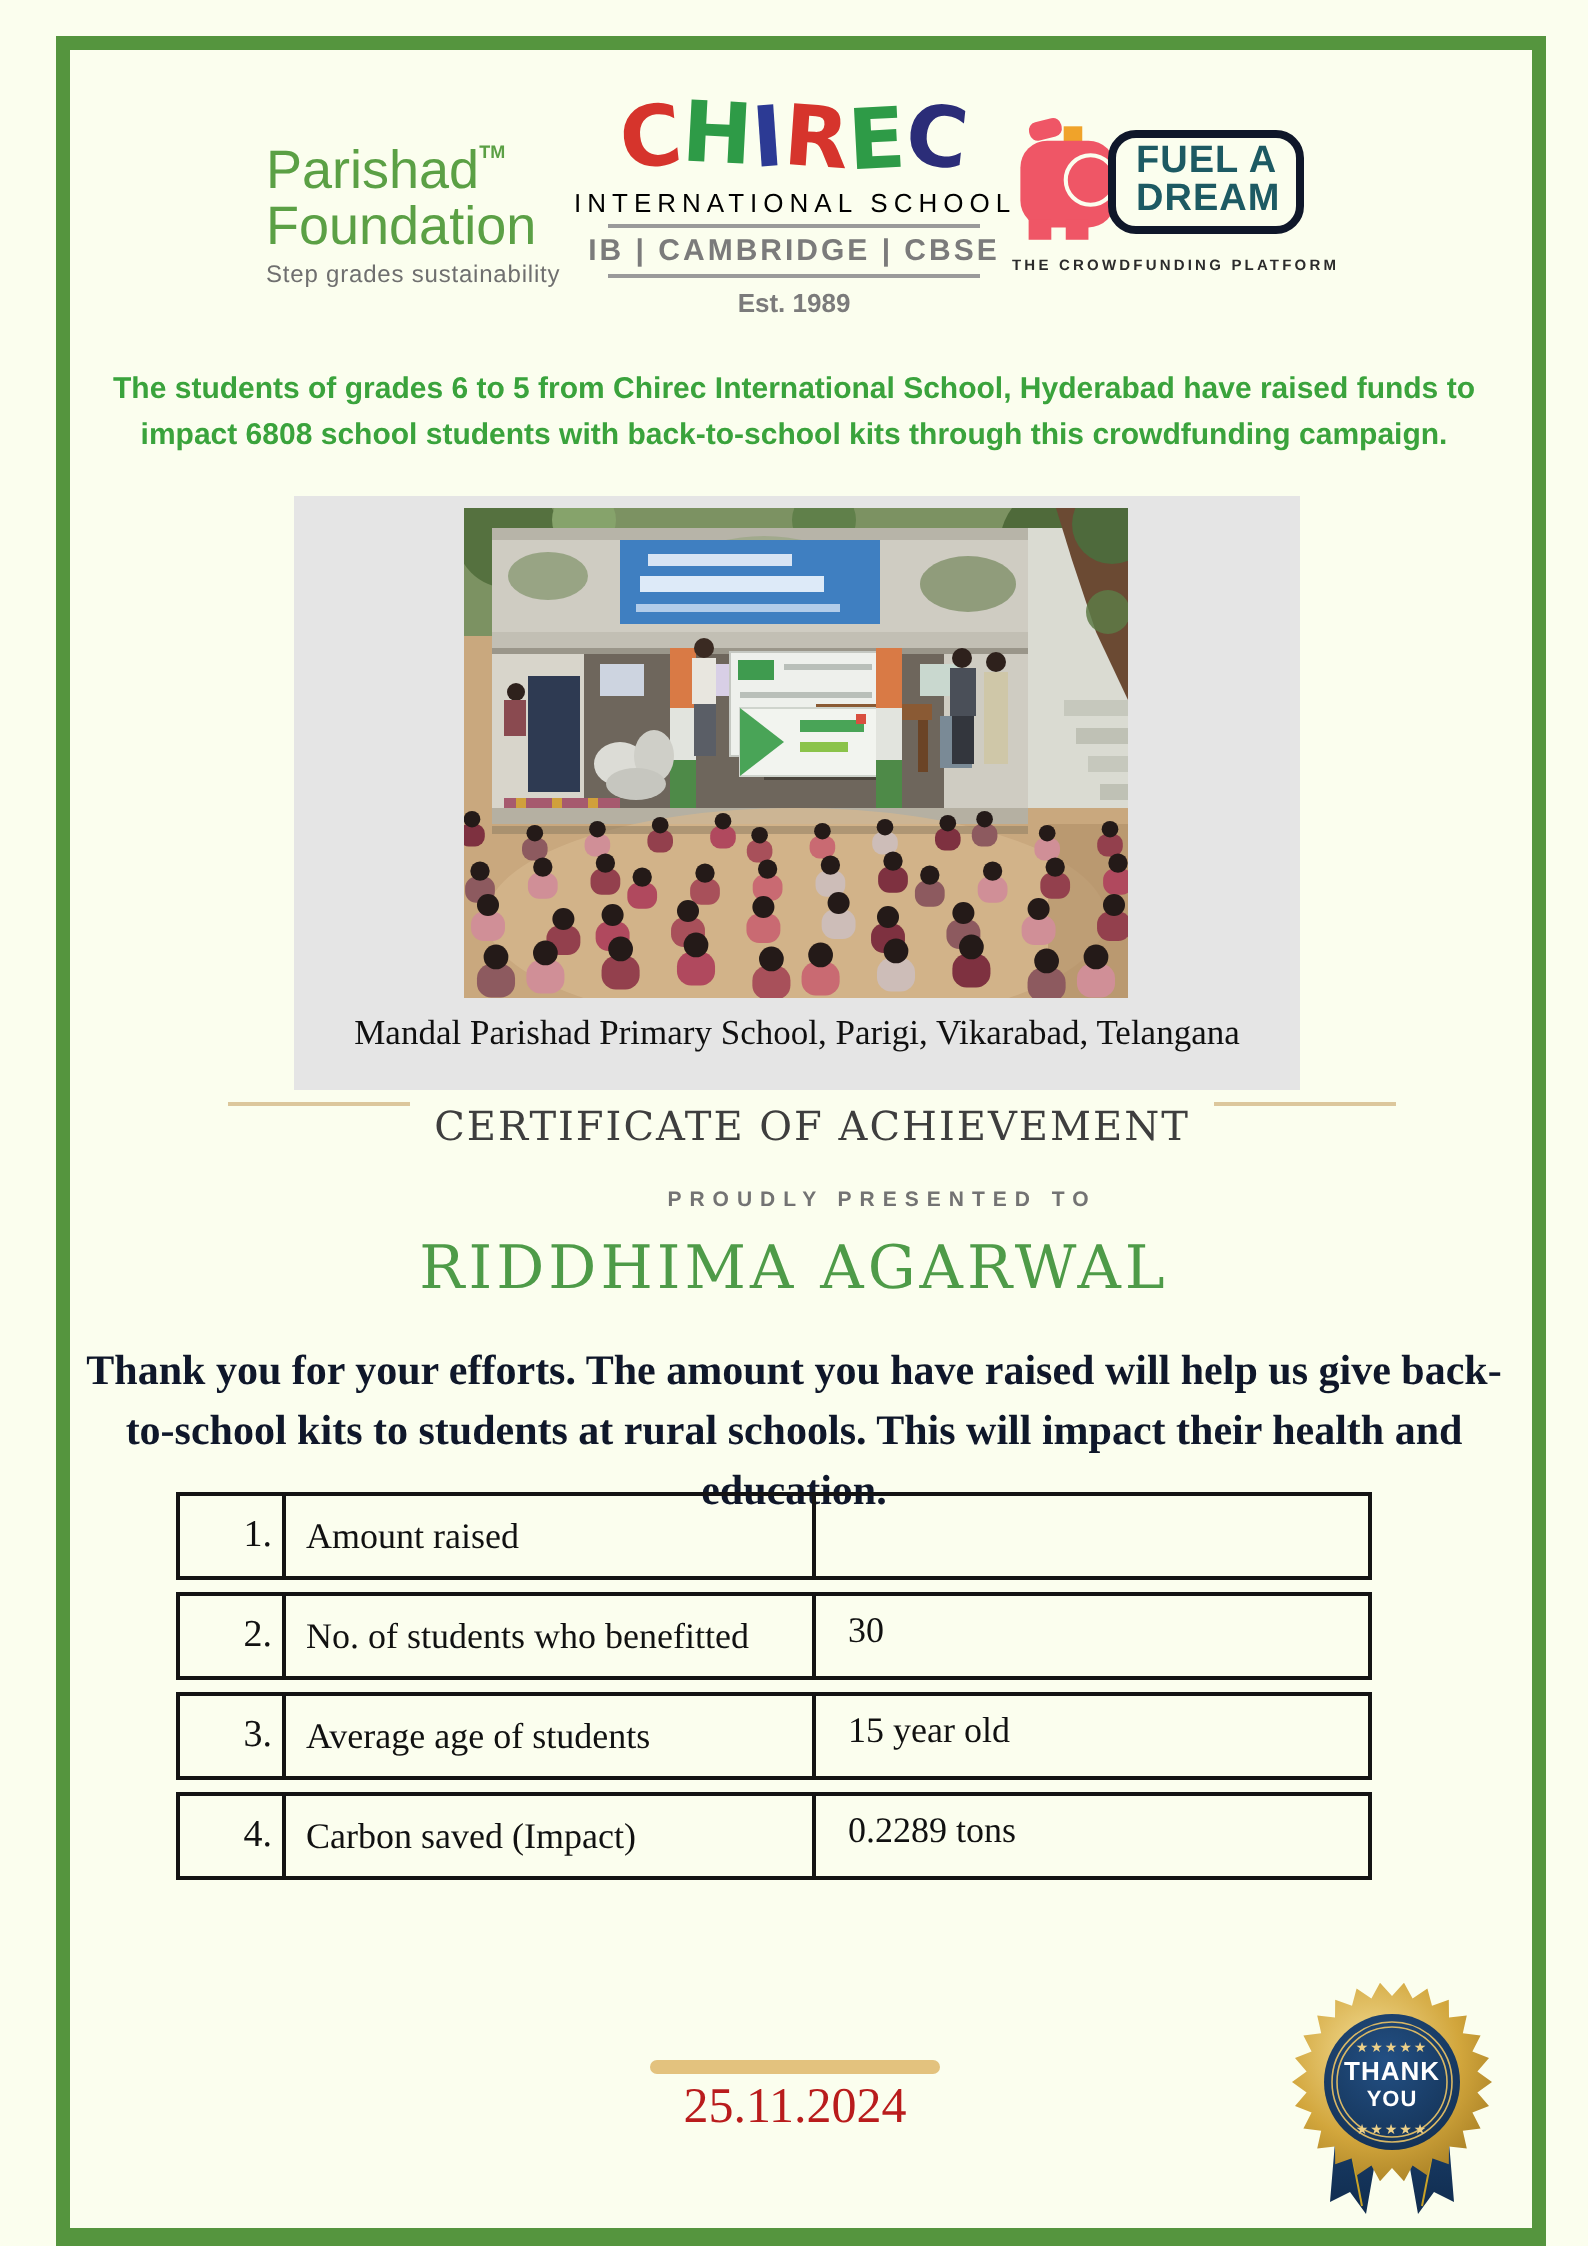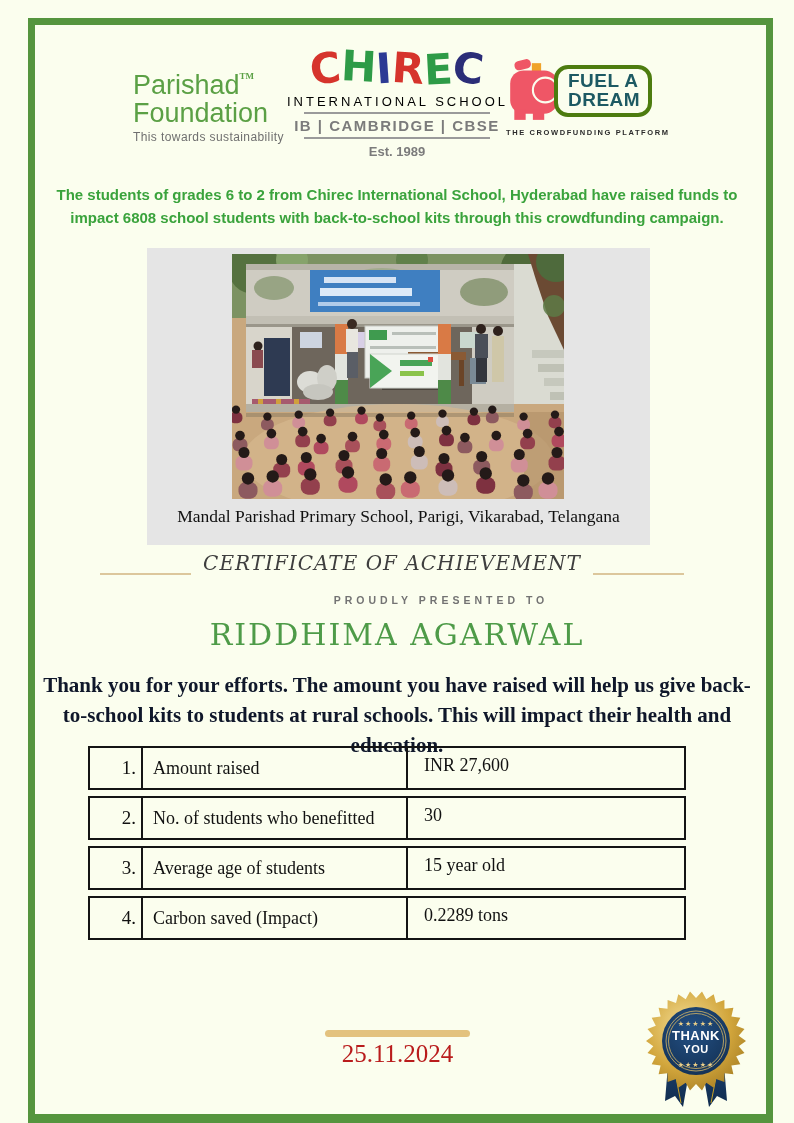--- a/index.html
+++ b/index.html
@@ -6,53 +6,53 @@
   body{
     width:794px;height:1123px;position:relative;overflow:hidden;
     background:#fbfeee;font-family:"Liberation Serif",serif;color:#111;
   }
   .frame{position:absolute;left:28px;top:18px;width:745px;height:1105px;
     border:7px solid #55953e;border-bottom-width:9px;box-sizing:border-box;pointer-events:none;}
 
   
   .gs-logo{position:absolute;left:133px;top:72px;width:165px;}
   .gs-name{font-family:"Liberation Sans",sans-serif;font-weight:400;color:#5ba045;font-size:27px;line-height:1.02;}
-  .gs-tm{font-size:9px;vertical-align:top;font-weight:700;font-family:Liberation Serif, serif;}
+  .gs-tm{font-size:9px;vertical-align:top;font-weight:700;}
   .gs-tag{font-family:"Liberation Sans",sans-serif;font-size:12px;color:#6f6f6f;margin-top:3px;letter-spacing:.4px;}
 
   .chirec-logo{position:absolute;left:50%;transform:translateX(-50%);top:48px;text-align:center;width:220px;}
   .chirec-letters span{display:inline-block;font-family:"DejaVu Sans",sans-serif;font-weight:800;font-size:42px;line-height:1;}
   .chirec-letters span:nth-child(1){transform:rotate(-6deg);}
   .chirec-letters span:nth-child(2){transform:rotate(3deg) translateY(-2px);}
   .chirec-letters span:nth-child(3){transform:rotate(-4deg);}
   .chirec-letters span:nth-child(4){transform:rotate(4deg);}
   .chirec-letters span:nth-child(5){transform:rotate(-3deg) translateY(1px);}
   .chirec-letters span:nth-child(6){transform:rotate(6deg);}
   .chirec-sub{font-family:"Liberation Sans",sans-serif;font-size:13px;letter-spacing:3px;color:#000000;margin-top:4px;white-space:nowrap;}
   .chirec-rule{width:186px;height:2px;background:#9a9a9a;margin:3px auto;}
   .chirec-ib{font-family:"Liberation Sans",sans-serif;font-weight:700;font-size:15px;letter-spacing:1.5px;color:#7b7b7b;white-space:nowrap;}
   .chirec-est{font-family:"Liberation Sans",sans-serif;font-weight:700;font-size:13px;color:#7b7b7b;margin-top:5px;}
 
   .fad-logo{position:absolute;left:506px;top:58px;width:160px;}
   .fad-top{display:flex;align-items:center;}
-  .fad-box{border:4px solid #4d7c0f;border-radius:14px;padding:3px 8px 4px 10px;margin-left:-14px;background:transparent;}
+  .fad-box{border:4px solid #0f172a;border-radius:14px;padding:3px 8px 4px 10px;margin-left:-14px;background:transparent;}
   .fad-title{font-family:"Liberation Sans",sans-serif;font-weight:700;color:#1d5a63;font-size:19px;line-height:.98;letter-spacing:.5px;white-space:nowrap;}
   .fad-tag{font-family:"Liberation Sans",sans-serif;font-weight:700;font-size:7.5px;letter-spacing:1.6px;color:#2b2b2b;margin-top:4px;text-align:left;white-space:nowrap;}
 
   
   .intro{position:absolute;top:183px;left:47px;width:700px;text-align:center;
     font-family:"Liberation Sans",sans-serif;font-weight:700;font-size:15px;color:#3aa33c;line-height:1.55;}
 
   
   .photo-panel{position:absolute;left:147px;top:248px;width:503px;height:297px;background:#e5e5e5;}
   .photo{position:absolute;left:85px;top:6px;width:332px;height:245px;overflow:hidden;background:#c9a87e;}
   .caption{position:absolute;top:258px;width:100%;text-align:center;font-size:17.5px;color:#101010;}
 
   
-  .cert-row{position:absolute;top:551px;left:100px;width:584px;display:flex;align-items:flex-end;font-style:italic;}
+  .cert-row{position:absolute;top:551px;left:114px;width:584px;display:flex;align-items:flex-start;}
   .cert-line{flex:1;height:2px;background:#dcc79c;}
   .cert-title{font-family:"DejaVu Serif",serif;font-size:20px;color:#3e3e3e;letter-spacing:1px;margin:0 12px;white-space:nowrap;}
   .presented{position:absolute;top:594px;left:0;width:794px;text-align:center;
     font-family:"Liberation Sans",sans-serif;font-weight:700;font-size:10.5px;letter-spacing:4px;color:#737373;padding-left:44px;}
   .recipient{position:absolute;top:617px;left:0;width:794px;text-align:center;
     font-family:"DejaVu Serif",serif;font-size:30px;letter-spacing:2px;color:#4e9b48;}
   .message{position:absolute;top:670px;left:32px;width:730px;text-align:center;
     font-size:21px;line-height:1.43;color:#0f172a;font-weight:bold;}
 
   
@@ -76,21 +76,21 @@
 </head>
 <body>
 
 <div class="frame"></div>
 
 <div class="gs-logo">
   <div class="gs-name">
     <span>Parishad</span><sup class="gs-tm">TM</sup><br>
     <span>Foundation</span>
   </div>
-  <div class="gs-tag">This towards sustainability</div>
+  <div class="gs-tag">Step grades sustainability</div>
 </div>
 
 <div class="chirec-logo">
   <div class="chirec-letters">
     <span style="color: rgb(214, 52, 44);">C</span><span style="color: rgb(46, 155, 71);">H</span><span style="color: rgb(44, 58, 148);">I</span><span style="color: rgb(214, 52, 44);">R</span><span style="color: rgb(46, 155, 71);">E</span><span style="color: rgb(43, 45, 120);">C</span>
   </div>
   <div class="chirec-sub">INTERNATIONAL SCHOOL</div>
   <div class="chirec-rule"></div>
   <div class="chirec-ib">IB | CAMBRIDGE | CBSE</div>
   <div class="chirec-rule"></div>
@@ -108,21 +108,21 @@
       <rect x="26" y="50" width="11" height="10" fill="#ef5666"></rect>
     </svg>
     <div class="fad-box">
       <div class="fad-title">FUEL A</div>
       <div class="fad-title">DREAM</div>
     </div>
   </div>
   <div class="fad-tag">THE CROWDFUNDING PLATFORM</div>
 </div>
 
-<div class="intro">The students of grades 6 to 2 from Chirec International School, Hyderabad have raised funds to impact 6808 school students with back-to-school kits through this crowdfunding campaign.</div>
+<div class="intro">The students of grades 6 to 5 from Chirec International School, Hyderabad have raised funds to impact 6808 school students with back-to-school kits through this crowdfunding campaign.</div>
 
 <div class="photo-panel">
   <div class="photo">
     <svg width="332" height="245" viewBox="0 0 332 245">
       <defs>
         <symbol id="kid" overflow="visible">
           <rect x="-8" y="-5" width="16" height="14" rx="6" fill="currentColor"></rect>
           <circle cx="0" cy="-8" r="5.2" fill="#241a18"></circle>
         </symbol>
       </defs>
@@ -275,21 +275,20 @@
   <div class="cert-line"></div>
 </div>
 <div class="presented">PROUDLY PRESENTED TO</div>
 <div class="recipient">RIDDHIMA AGARWAL</div>
 <div class="message">Thank you for your efforts. The amount you have raised will help us give back-to-school kits to students at rural schools. This will impact their health and education.</div>
 
 <div class="impact-table">
   <div class="t-row">
     <div class="t-num">1.</div>
     <div class="t-label">Amount raised</div>
-    <div class="t-value">INR 27,600</div>
   </div>
   <div class="t-row">
     <div class="t-num">2.</div>
     <div class="t-label">No. of students who benefitted</div>
     <div class="t-value">30</div>
   </div>
   <div class="t-row">
     <div class="t-num">3.</div>
     <div class="t-label">Average age of students</div>
     <div class="t-value">15 year old</div>

